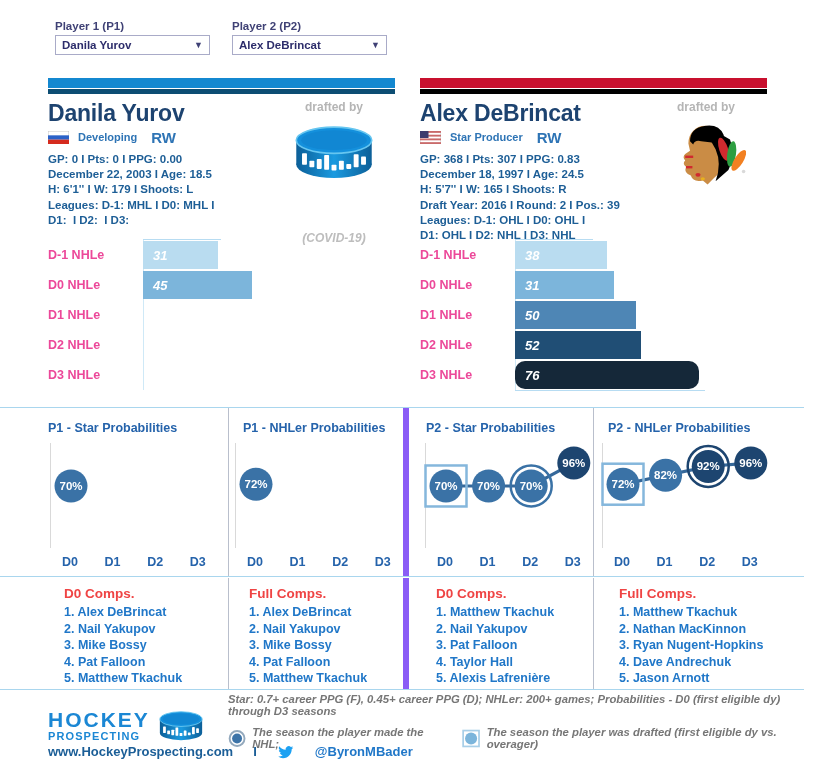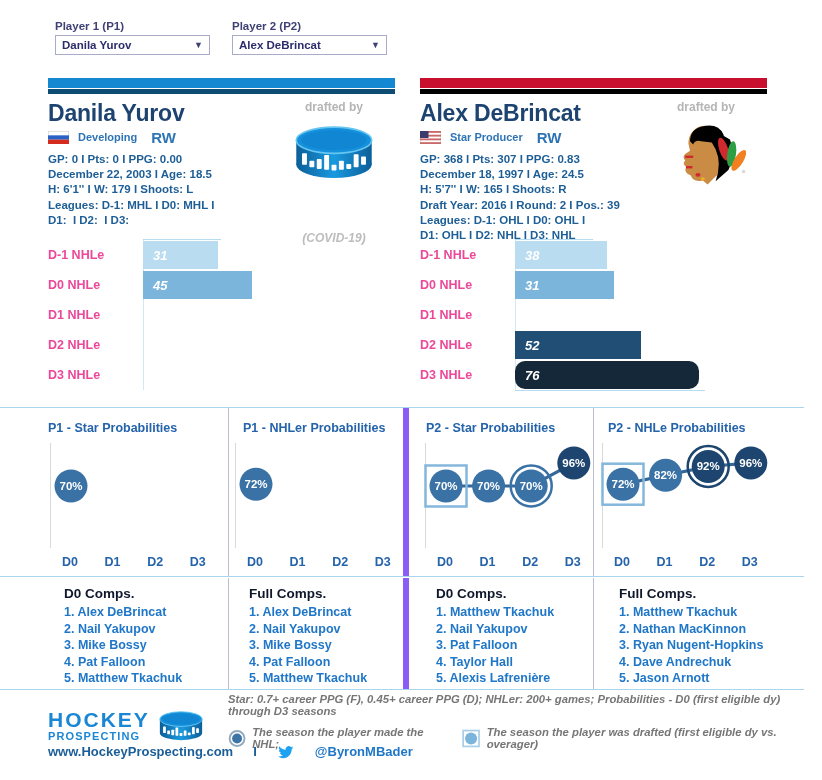--- a/index.html
+++ b/index.html
@@ -62,21 +62,21 @@
   .plot svg{position:absolute;left:0;top:0;overflow:visible;}
   .xlabels{position:relative;height:16px;margin-top:7px;width:170px;}
   .xlabels span{position:absolute;width:40px;margin-left:-20px;text-align:center;
                 font-size:12.5px;font-weight:700;color:#2563ab;}
 
   
   .comps{position:absolute;left:0;top:578px;width:822px;height:112px;box-sizing:border-box;
          border-bottom:1px solid #a9d6ee;display:grid;grid-template-columns:228px 175px 190px 229px;}
   .comp-cell{padding-top:8px;box-sizing:border-box;}
   .cc1{padding-left:64px;} .cc2{padding-left:20px;} .cc3{padding-left:27px;} .cc4{padding-left:25px;}
-  .comp-title{font-size:13.5px;font-weight:800;color:#0f172a;margin-bottom:3px;}
+  .comp-title{font-size:13.5px;font-weight:800;color:#ef4444;margin-bottom:3px;}
   .comp-item{font-size:12.5px;font-weight:700;color:#2077c8;line-height:16.5px;}
 
   
   .footer{position:absolute;left:0;top:690px;width:822px;height:90px;}
   .brand{position:absolute;left:48px;top:19px;display:flex;align-items:center;}
   .brand-text{display:flex;flex-direction:column;}
   .brand-l1{font-size:21px;font-weight:800;color:#1b87d4;letter-spacing:2px;line-height:20px;}
   .brand-l2{font-size:11px;font-weight:800;color:#1b87d4;letter-spacing:1.1px;line-height:12px;}
   .brand svg{margin-left:8px;}
   .url-line{position:absolute;left:48px;top:54px;display:flex;align-items:center;gap:20px;}
@@ -262,20 +262,25 @@
         <div class="nhle-row">
           <span class="nhle-lab">D0 NHLe</span>
           <div class="nhle-track">
             <div class="nhle-bar" style="width: 99.22px; background: rgb(124, 181, 219);">
               <span class="nhle-val">31</span>
             </div>
           </div>
         </div>
         <div class="nhle-row">
           <span class="nhle-lab">D1 NHLe</span>
+          <div class="nhle-track">
+            <div class="nhle-bar" style="width: 121px; background: rgb(78, 134, 181);">
+              <span class="nhle-val">50</span>
+            </div>
+          </div>
         </div>
         <div class="nhle-row">
           <span class="nhle-lab">D2 NHLe</span>
           <div class="nhle-track">
             <div class="nhle-bar" style="width: 125.84px; background: rgb(32, 78, 117);">
               <span class="nhle-val">52</span>
             </div>
           </div>
         </div>
         <div class="nhle-row">
@@ -339,21 +344,21 @@
           </svg>
         </div>
       <div class="xlabels">
           <span style="left: 20px;">D0</span>
           <span style="left: 62.6px;">D1</span>
           <span style="left: 105.2px;">D2</span>
           <span style="left: 147.8px;">D3</span>
         </div>
     </div>
     <div class="prob-cell pc4 bl-gray">
-      <div class="prob-title">P2 - NHLe Probabilities</div>
+      <div class="prob-title">P2 - NHLer Probabilities</div>
       <div class="plot">
           <svg width="170" height="105" viewBox="0 0 170 105">
             <polyline points="20,41.208 62.6,32.348 105.2,23.488 147.8,19.944000000000003" fill="none" stroke="#35689a" stroke-width="3.2"></polyline>
             <rect x="-0.5" y="20.708" width="41" height="41" fill="none" stroke="#85b7dc" stroke-width="2.5"></rect>
             <circle cx="20" cy="41.208" r="16.5" fill="#3a72a6"></circle>
             <text x="20" y="45.208" text-anchor="middle" fill="#ffffff" font-size="11.5" font-weight="bold" font-family="&quot;Liberation Sans&quot;,sans-serif">72%</text>
             <circle cx="62.6" cy="32.348" r="16.5" fill="#3a72a6"></circle>
             <text x="62.6" y="36.348" text-anchor="middle" fill="#ffffff" font-size="11.5" font-weight="bold" font-family="&quot;Liberation Sans&quot;,sans-serif">82%</text>
             <circle cx="105.2" cy="23.488" r="16.5" fill="#1d4570"></circle>
             <circle cx="105.2" cy="23.488" r="20.5" fill="none" stroke="#1d4570" stroke-width="2.5"></circle>

